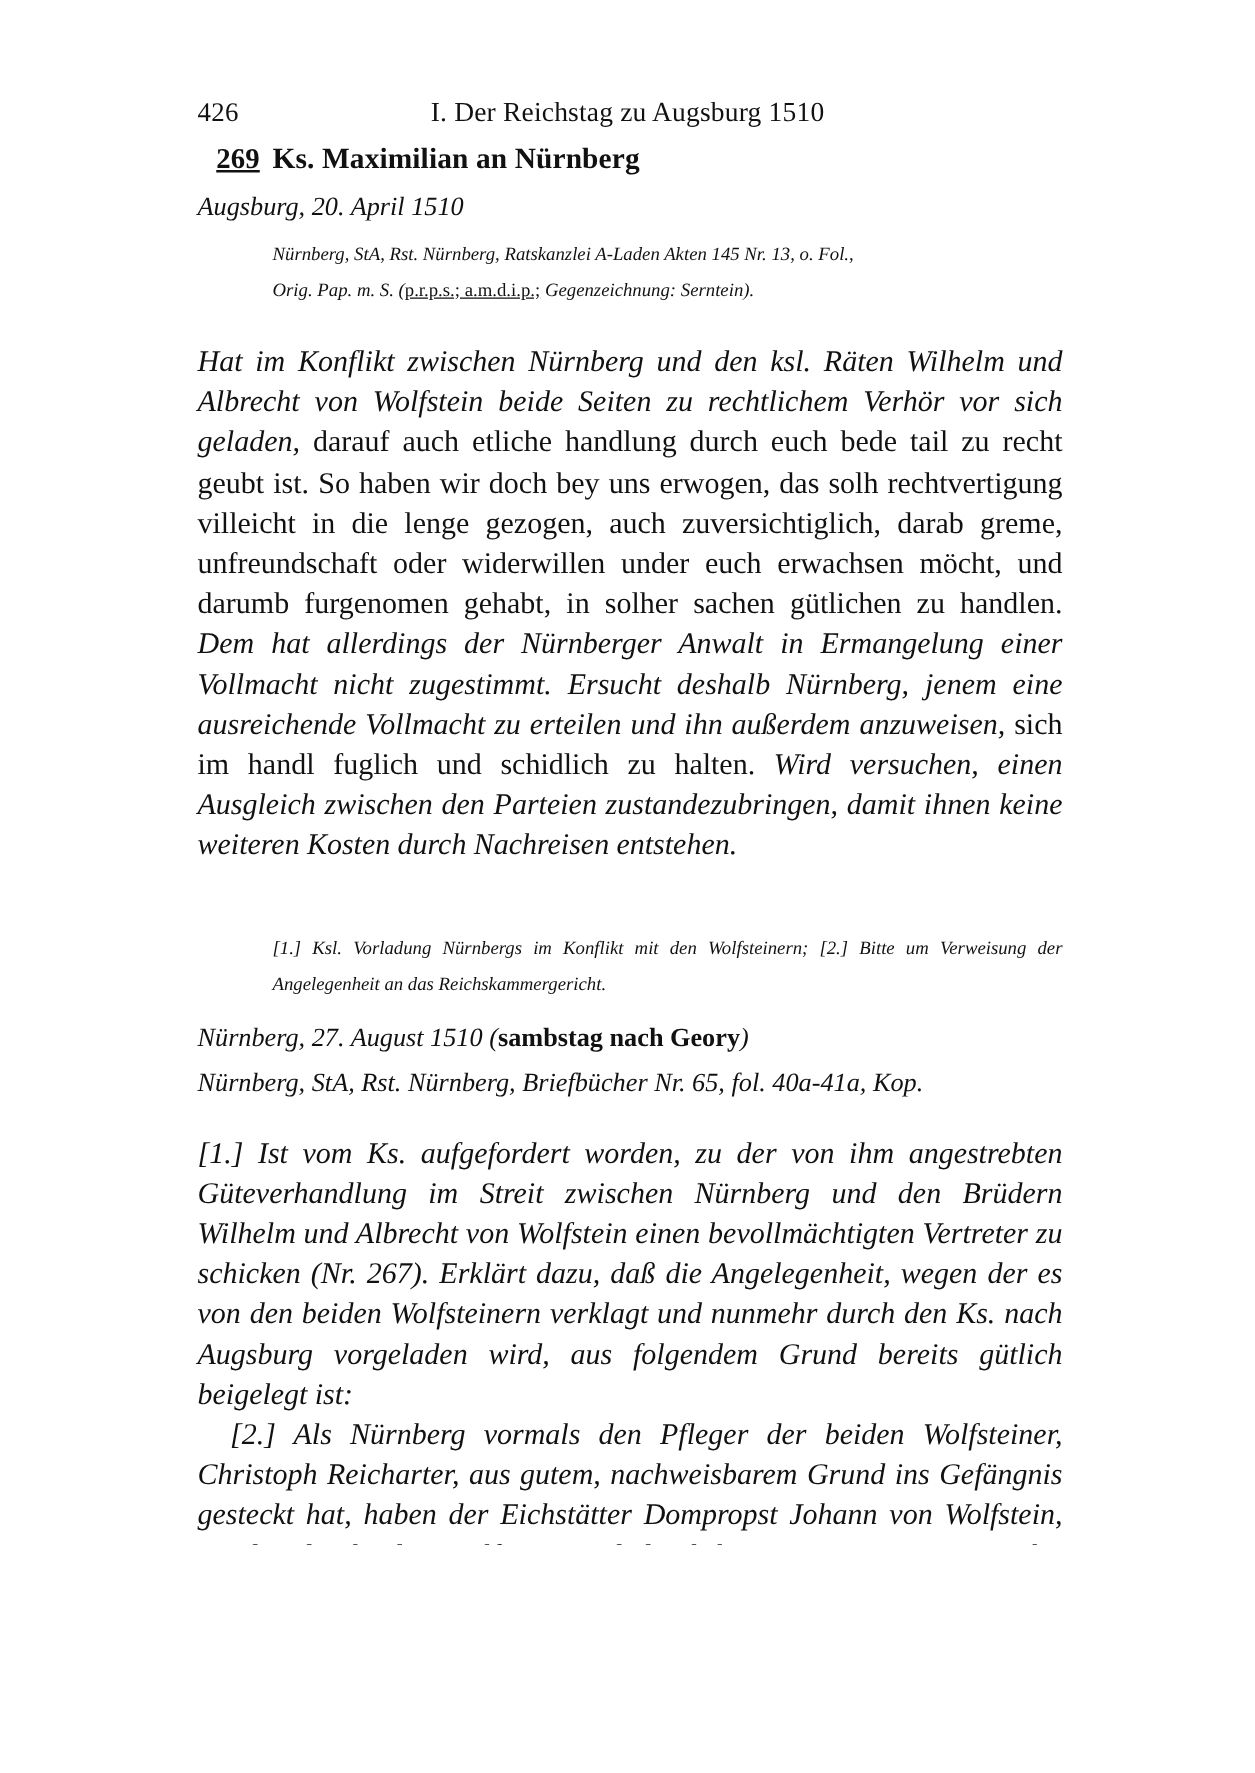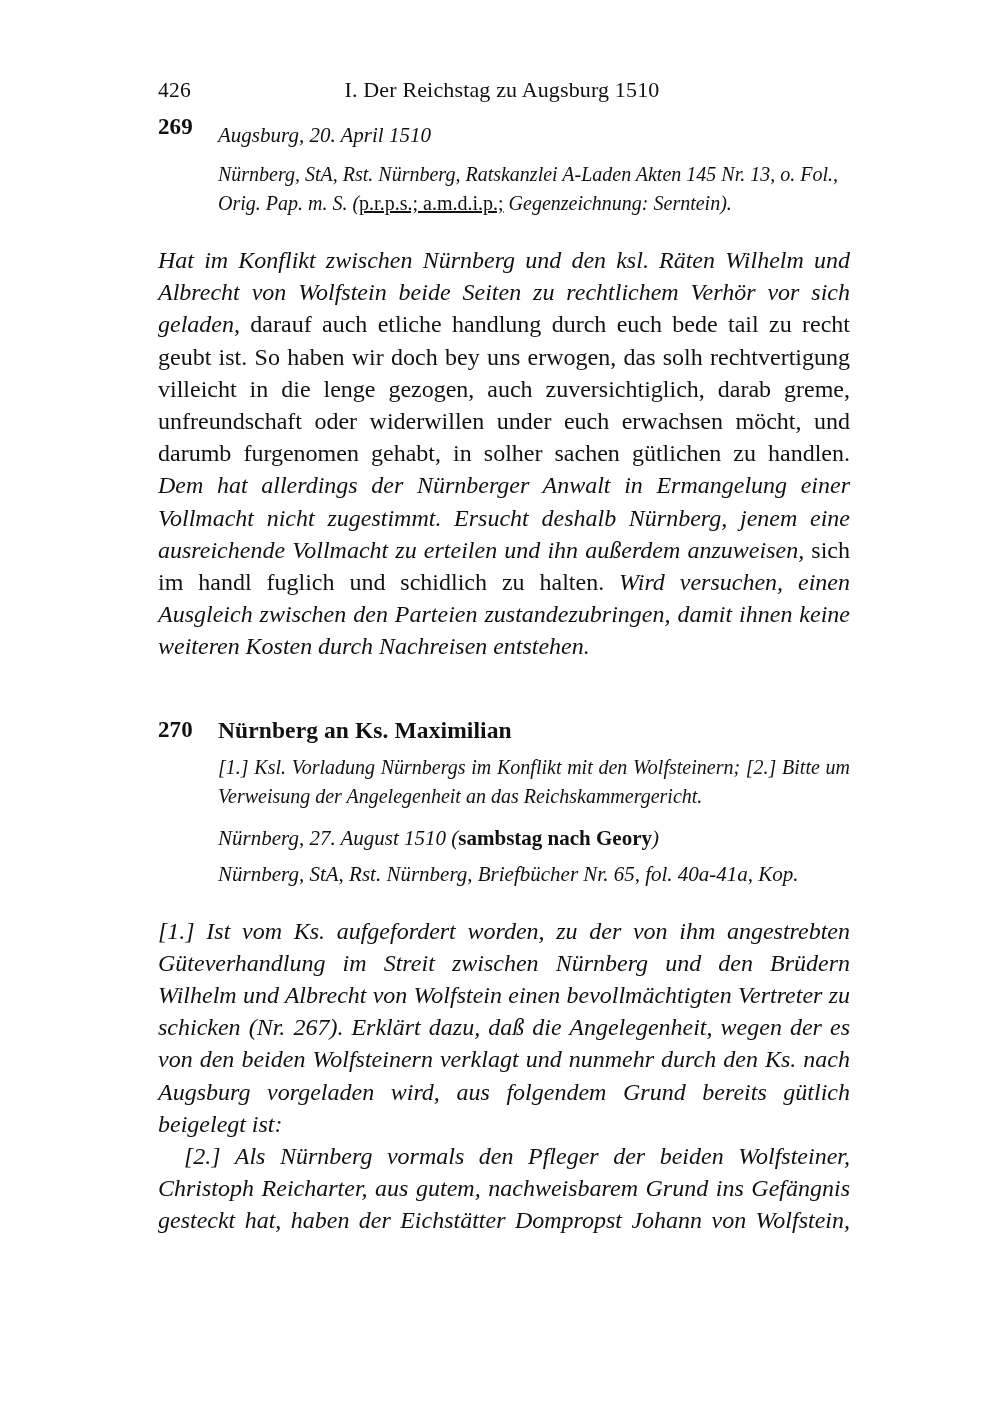--- a/index.html
+++ b/index.html
@@ -60,40 +60,40 @@
     position: relative;
     padding-left: 60px;
     font-weight: bold;
     font-size: 23.5px;
     line-height: 30px;
     letter-spacing: 0.1px;
     margin: 0 0 8px 0;
   }
   .entry-head .num {
     position: absolute;
-    left: 0;
+    left: 15px;
     top: 0;
     font-weight: bold;
     font-size: 23px;
+    text-decoration: underline;
   }
 
   
   .meta {
-    margin-left: 60px;
     font-size: 21px;
     line-height: 30px;
     font-style: italic;
     text-align: left;
   }
   .meta .rom { font-style: normal; font-weight: bold; }
   .meta-gap { height: 10px; }
 
   .meta-block {
     margin-left: 60px;
-    font-size: 20px;
+    font-size: 15px;
     line-height: 29px;
     font-style: italic;
     text-align: justify;
     text-justify: inter-word;
     width: 632px;
   }
   .meta-block .rom { font-style: normal; text-decoration: underline; }
 
   
   p.para {
@@ -121,41 +121,38 @@
 
   <div class="running-head">
     <span class="folio">426</span>
     <span class="head-title">I. Der Reichstag zu Augsburg 1510</span>
   </div>
 
   <div class="body">
 
     <div class="entry-head">
       <span class="num">269</span>
+      <span>Ks. Maximilian an Nürnberg</span>
     </div>
 
     <div class="meta">Augsburg, 20. April 1510</div>
 
     <div class="meta-gap"></div>
 
     <div class="meta-block">
       <span>Nürnberg, StA, Rst. Nürnberg, Ratskanzlei A-Laden Akten 145 Nr. 13, o. Fol.,</span><br>
       <span>Orig. Pap. m. S. (</span><span class="rom">p.r.p.s.; a.m.d.i.p.;</span><span> Gegenzeichnung: Serntein).</span>
     </div>
 
     <div class="spacer-md"></div>
 
     <p class="para"><i>Hat im Konflikt zwischen Nürnberg und den ksl. Räten Wilhelm und Albrecht von Wolfstein beide Seiten zu rechtlichem Verhör vor sich geladen,</i><span class="rom"> darauf auch etliche handlung durch euch bede tail zu recht geubt ist. So haben wir doch bey uns erwogen, das solh rechtvertigung villeicht in die lenge gezogen, auch zuversichtiglich, darab greme, unfreundschaft oder widerwillen under euch erwachsen möcht, und darumb furgenomen gehabt, in solher sachen gütlichen zu handlen.</span><i> Dem hat allerdings der Nürnberger Anwalt in Ermangelung einer Vollmacht nicht zugestimmt. Ersucht deshalb Nürnberg, jenem eine ausreichende Vollmacht zu erteilen und ihn außerdem anzuweisen,</i><span class="rom"> sich im handl fuglich und schidlich zu halten.</span><i> Wird versuchen, einen Ausgleich zwischen den Parteien zustandezubringen, damit ihnen keine weiteren Kosten durch Nachreisen entstehen.</i></p>
 
     <div class="spacer-lg"></div>
 
-    <div class="entry-head">
-      <span class="num">270</span>
-      <span>Nürnberg an Ks. Maximilian</span>
-    </div>
 
     <div class="meta-block">[1.] Ksl. Vorladung Nürnbergs im Konflikt mit den Wolfsteinern; [2.] Bitte um Verweisung der Angelegenheit an das Reichskammergericht.</div>
 
     <div class="spacer-sm"></div>
 
     <div class="meta"><span>Nürnberg, 27. August 1510 (</span><span class="rom">sambstag nach Geory</span><span>)</span></div>
 
     <div class="spacer-xs"></div>
 
     <div class="meta">Nürnberg, StA, Rst. Nürnberg, Briefbücher Nr. 65, fol. 40a-41a, Kop.</div>

